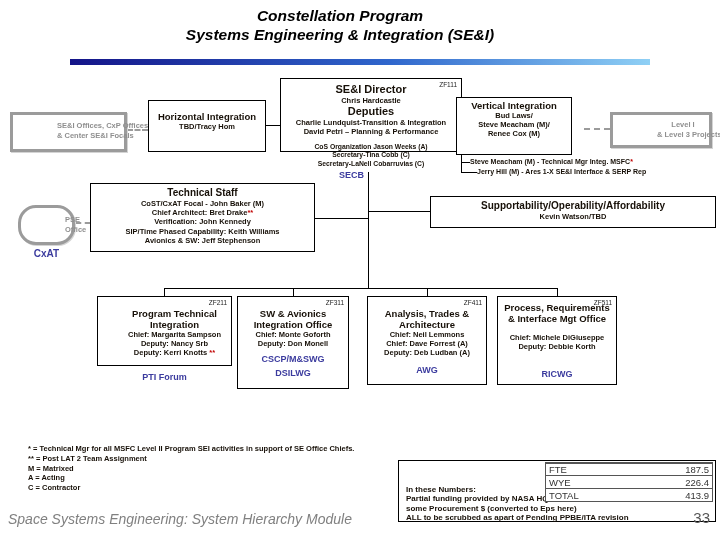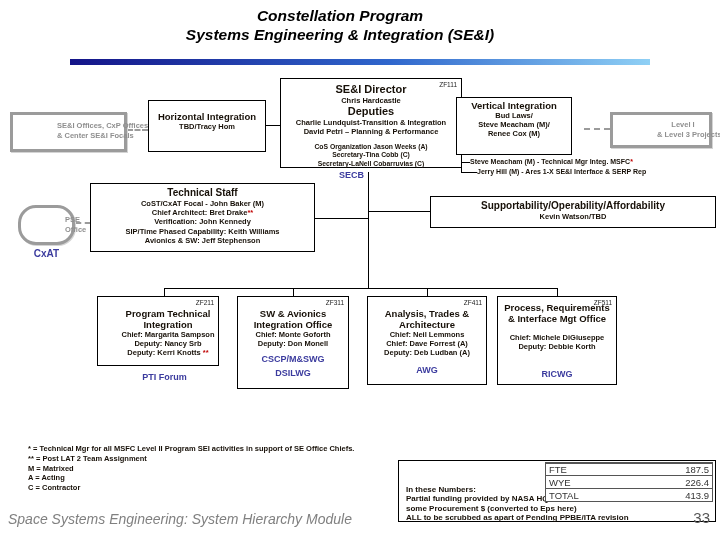--- a/index.html
+++ b/index.html
@@ -73,21 +73,21 @@
   <div class="line" style="left:368px;top:172px;width:1px;height:116px;"></div>
   <div class="line" style="left:315px;top:218px;width:53px;height:1px;"></div>
   <div class="line" style="left:368px;top:211px;width:62px;height:1px;"></div>
   <div class="dash" style="left:76px;top:222px;width:14px;"></div>
   <div class="line" style="left:164px;top:288px;width:394px;height:1px;"></div>
   <div class="line" style="left:164px;top:288px;width:1px;height:8px;"></div>
   <div class="line" style="left:293px;top:288px;width:1px;height:8px;"></div>
   <div class="line" style="left:427px;top:288px;width:1px;height:8px;"></div>
   <div class="line" style="left:557px;top:288px;width:1px;height:8px;"></div>
 
-  <div class="box" style="left:280px;top:78px;width:182px;height:90px;padding-top:4px;">
+  <div class="box" style="left:280px;top:78px;width:182px;height:74px;padding-top:4px;">
     <div class="code">ZF111</div>
     <div class="h11 nw">SE&amp;I Director</div>
     <div class="bt8 nw">Chris Hardcastle</div>
     <div class="h11 nw">Deputies</div>
     <div class="bt8 nw">Charlie Lundquist-Transition &amp; Integration</div>
     <div class="bt8 nw">David Petri – Planning &amp; Performance</div>
     <div style="height:6px;"></div>
     <div class="t7 nw">CoS Organization Jason Weeks (A)</div>
     <div class="t7 nw">Secretary-Tina Cobb (C)</div>
     <div class="t7 nw">Secretary-LaNell Cobarruvias (C)</div>
@@ -137,21 +137,21 @@
     <div class="gray75">PSE</div>
     <div class="gray75">Office</div>
   </div>
   <div class="abs bluelabel" style="left:18px;top:248px;width:57px;text-align:center;font-size:10px;">CxAT</div>
 
   <div class="box" style="left:430px;top:196px;width:286px;height:32px;padding-top:3px;">
     <div class="h10 nw">Supportability/Operability/Affordability</div>
     <div class="bt8 nw">Kevin Watson/TBD</div>
   </div>
 
-  <div class="box" style="left:97px;top:296px;width:122px;height:70px;padding-top:11px;padding-left:20px;">
+  <div class="box" style="left:97px;top:296px;width:135px;height:70px;padding-top:11px;padding-left:20px;">
     <div class="code">ZF211</div>
     <div class="h95 nw">Program Technical</div>
     <div class="h95 nw">Integration</div>
     <div class="bt8 nw">Chief: Margarita Sampson</div>
     <div class="bt8 nw">Deputy: Nancy Srb</div>
     <div class="bt8 nw">
       <span>Deputy: Kerri Knotts</span> <span class="red">**</span>
     </div>
   </div>
   <div class="abs bluelabel" style="left:97px;top:372px;width:135px;text-align:center;">PTI Forum</div>

